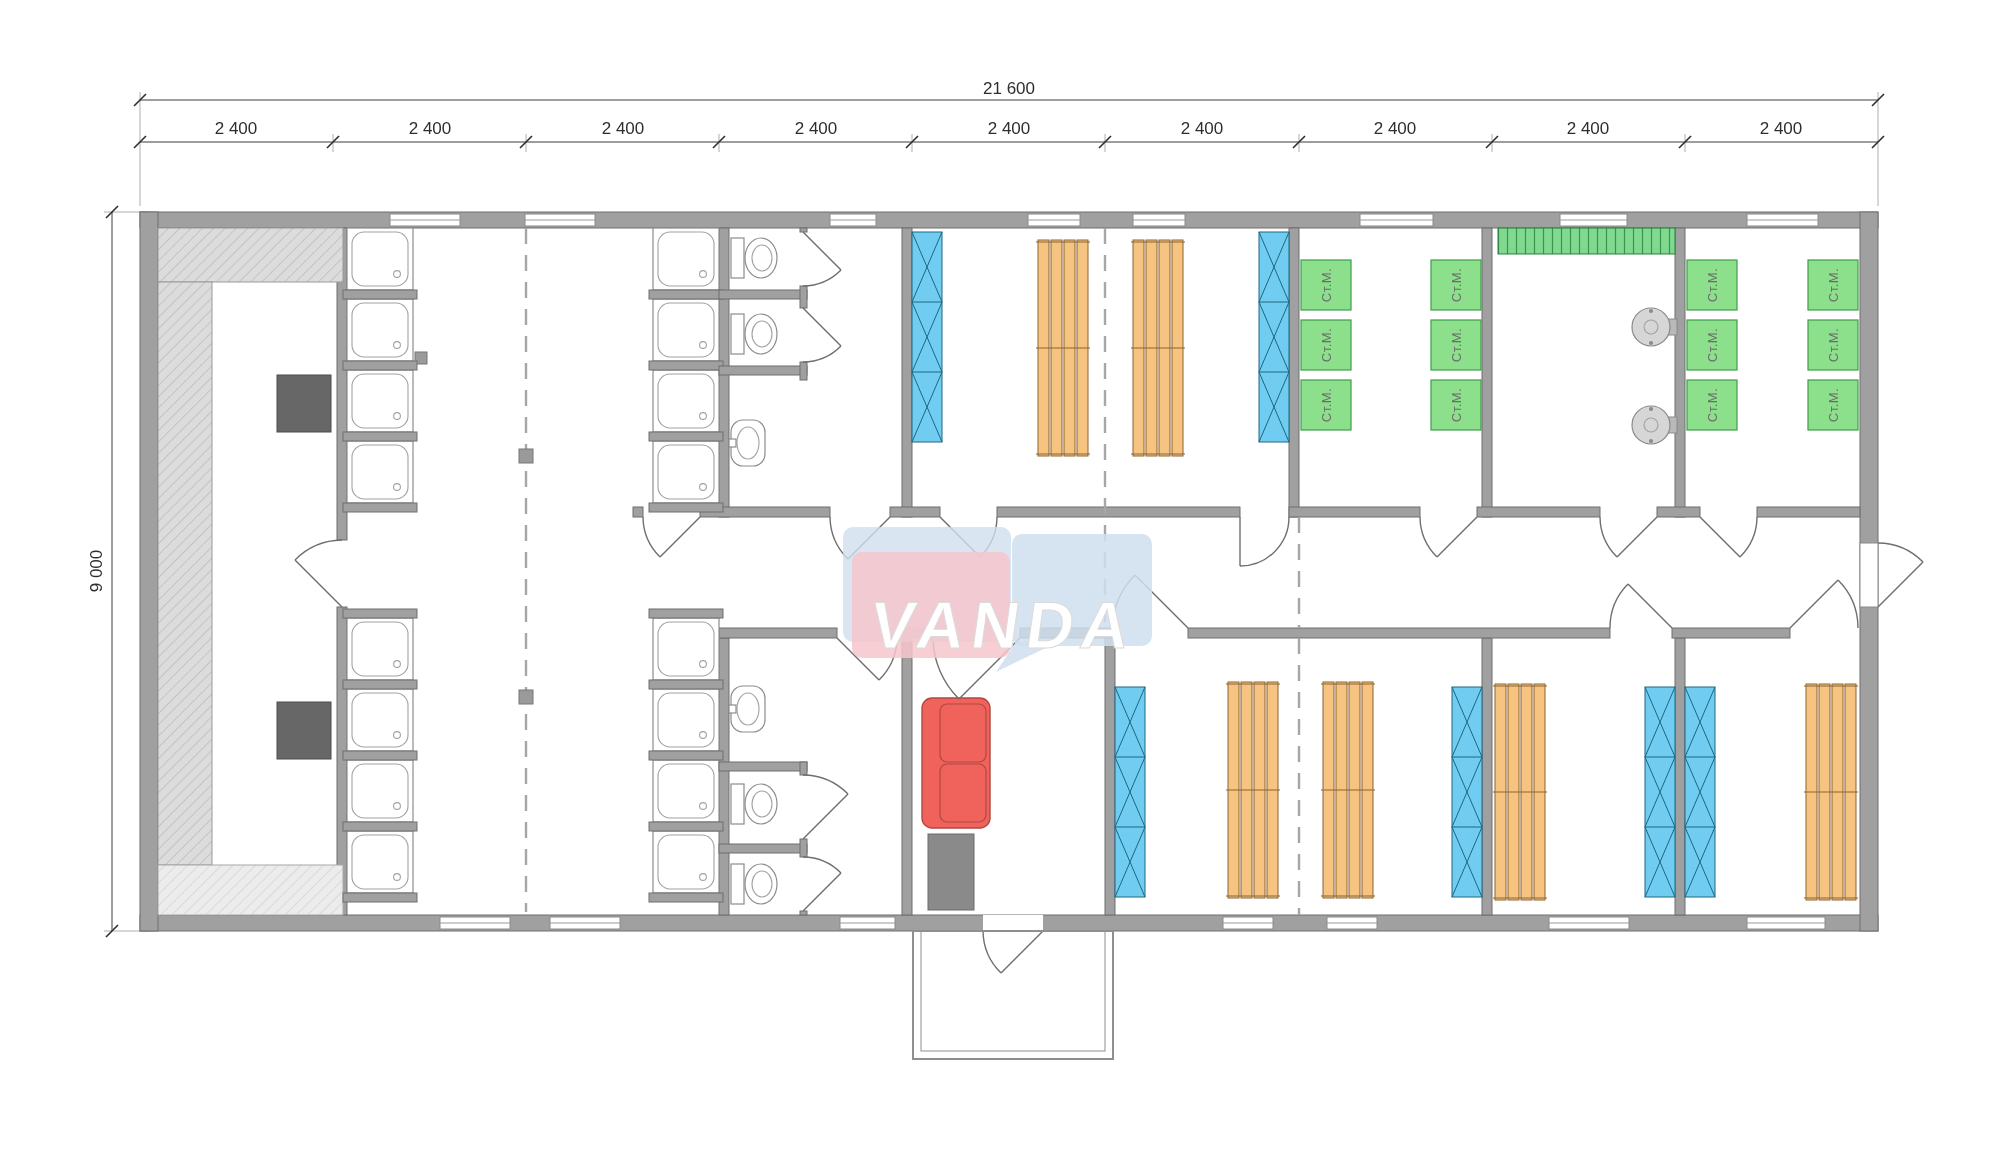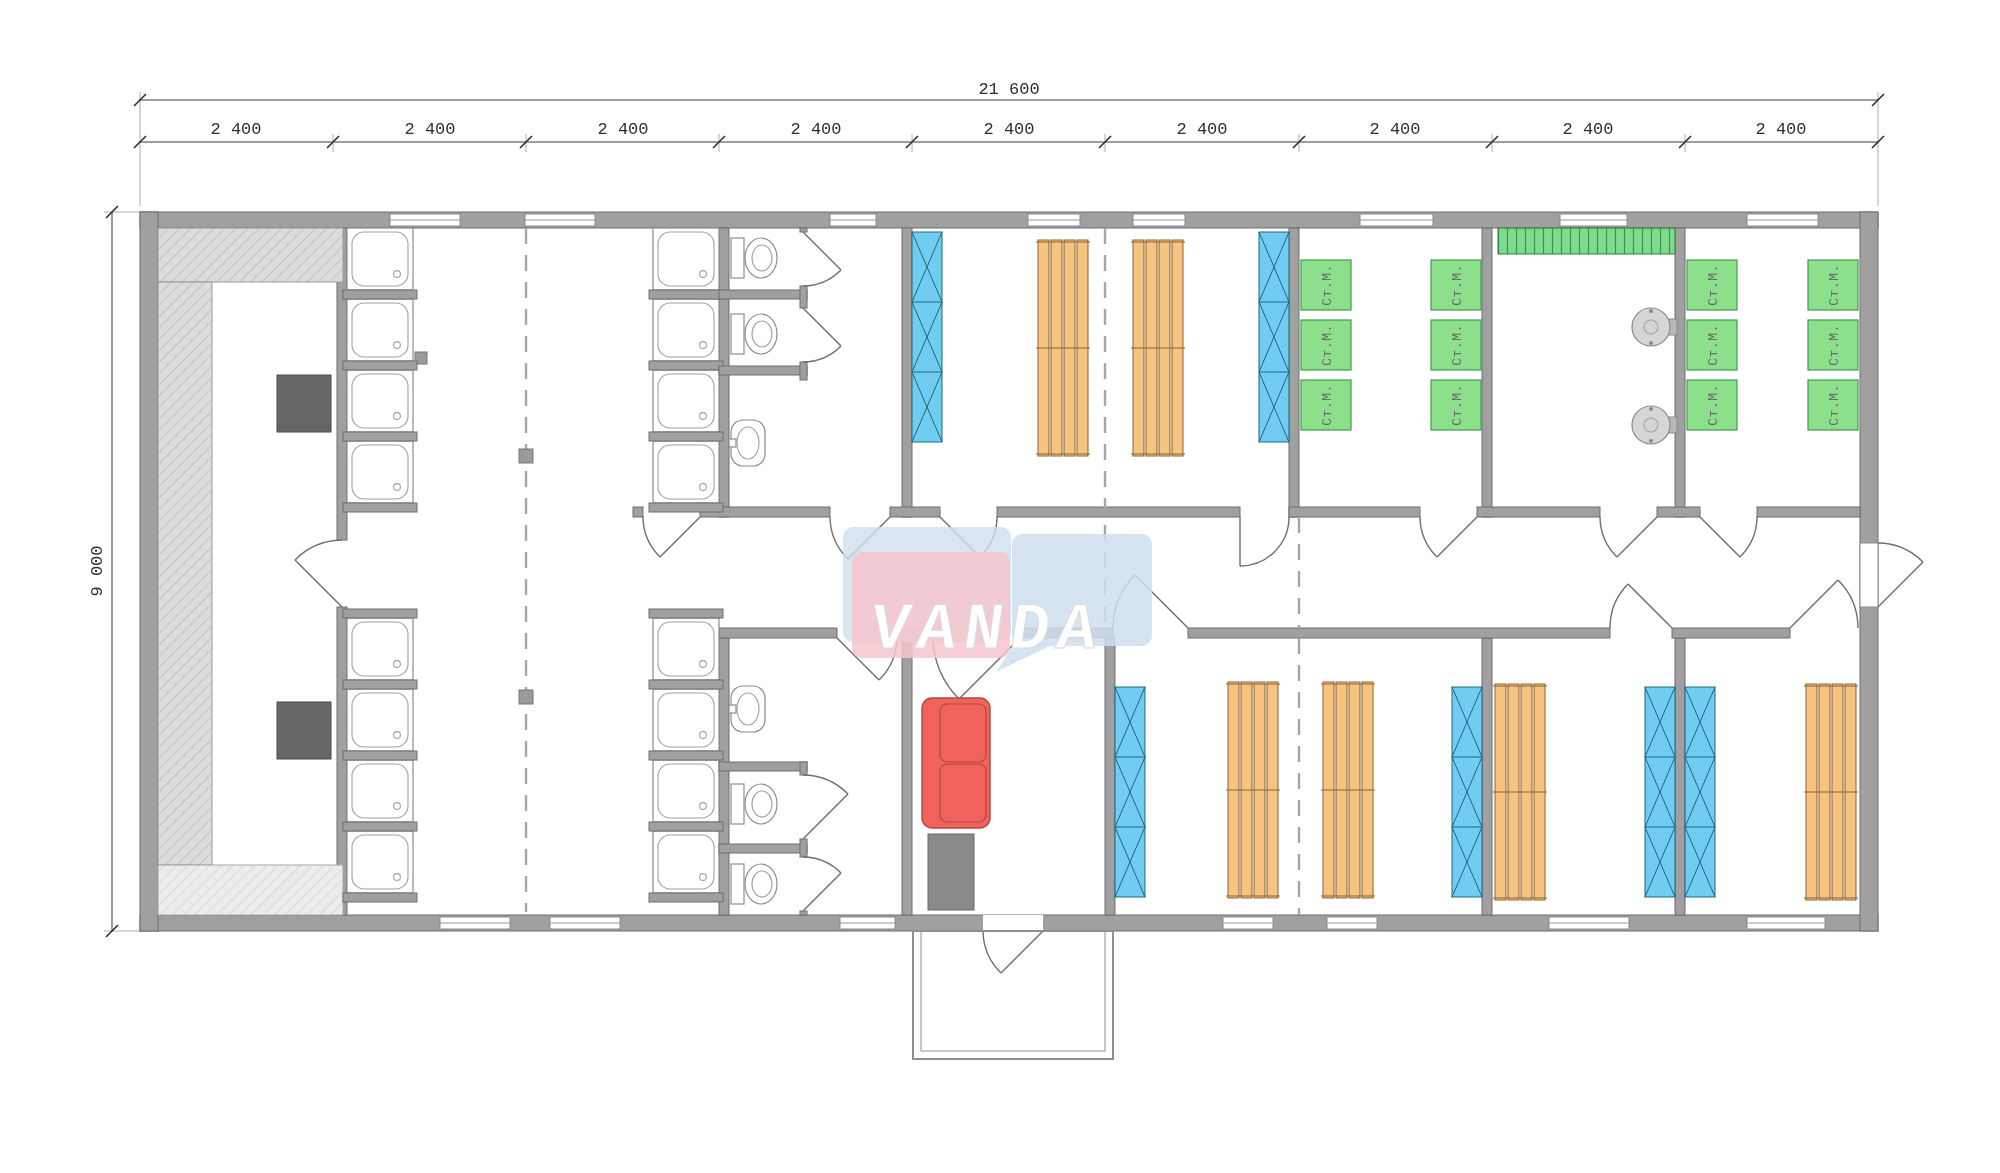--- a/index.html
+++ b/index.html
@@ -1,17 +1,17 @@
 <!DOCTYPE html>
 <html style="--wall: #a0a0a0; --wall-edge: #6f6f6f; --locker-blue: #70cdf1; --bed-orange: #f6c480; --machine-green: #8ce08c; --machine-green-edge: #3f9b4f; --counter-green: #7fd98f; --sofa-red: #f0625c; --stove-gray: #676767; --bench-gray: #dcdcdc; --logo-pink: #f6c6cc; --logo-blue: #cfdfee; --dim-text: #2e2e2e;"><head>
 <meta charset="utf-8">
 <style>
   html,body{margin:0;padding:0;background:#ffffff}
   .stage{position:relative;width:2000px;height:1173px;background:#fff;
-         font-family:Liberation Mono, monospace;overflow:hidden}
+         font-family:Liberation Sans, sans-serif;overflow:hidden}
   svg{position:absolute;left:0;top:0}
   .w{fill:var(--wall);stroke:var(--wall-edge);stroke-width:1}
   .stub{fill:var(--wall);stroke:var(--wall-edge);stroke-width:1}
   .win{fill:#ffffff;stroke:#8a8a8a;stroke-width:1}
   .winl{stroke:#9a9a9a;stroke-width:1}
   .door{stroke:#6f6f6f;stroke-width:1.4;fill:none}
   .dim{stroke:#3d3d3d;stroke-width:1;fill:none}
   .tick{stroke:#2e2e2e;stroke-width:1.6}
   .ext{stroke:#a5a5a5;stroke-width:.9}
   .dimt{font-size:17px;fill:var(--dim-text)}

